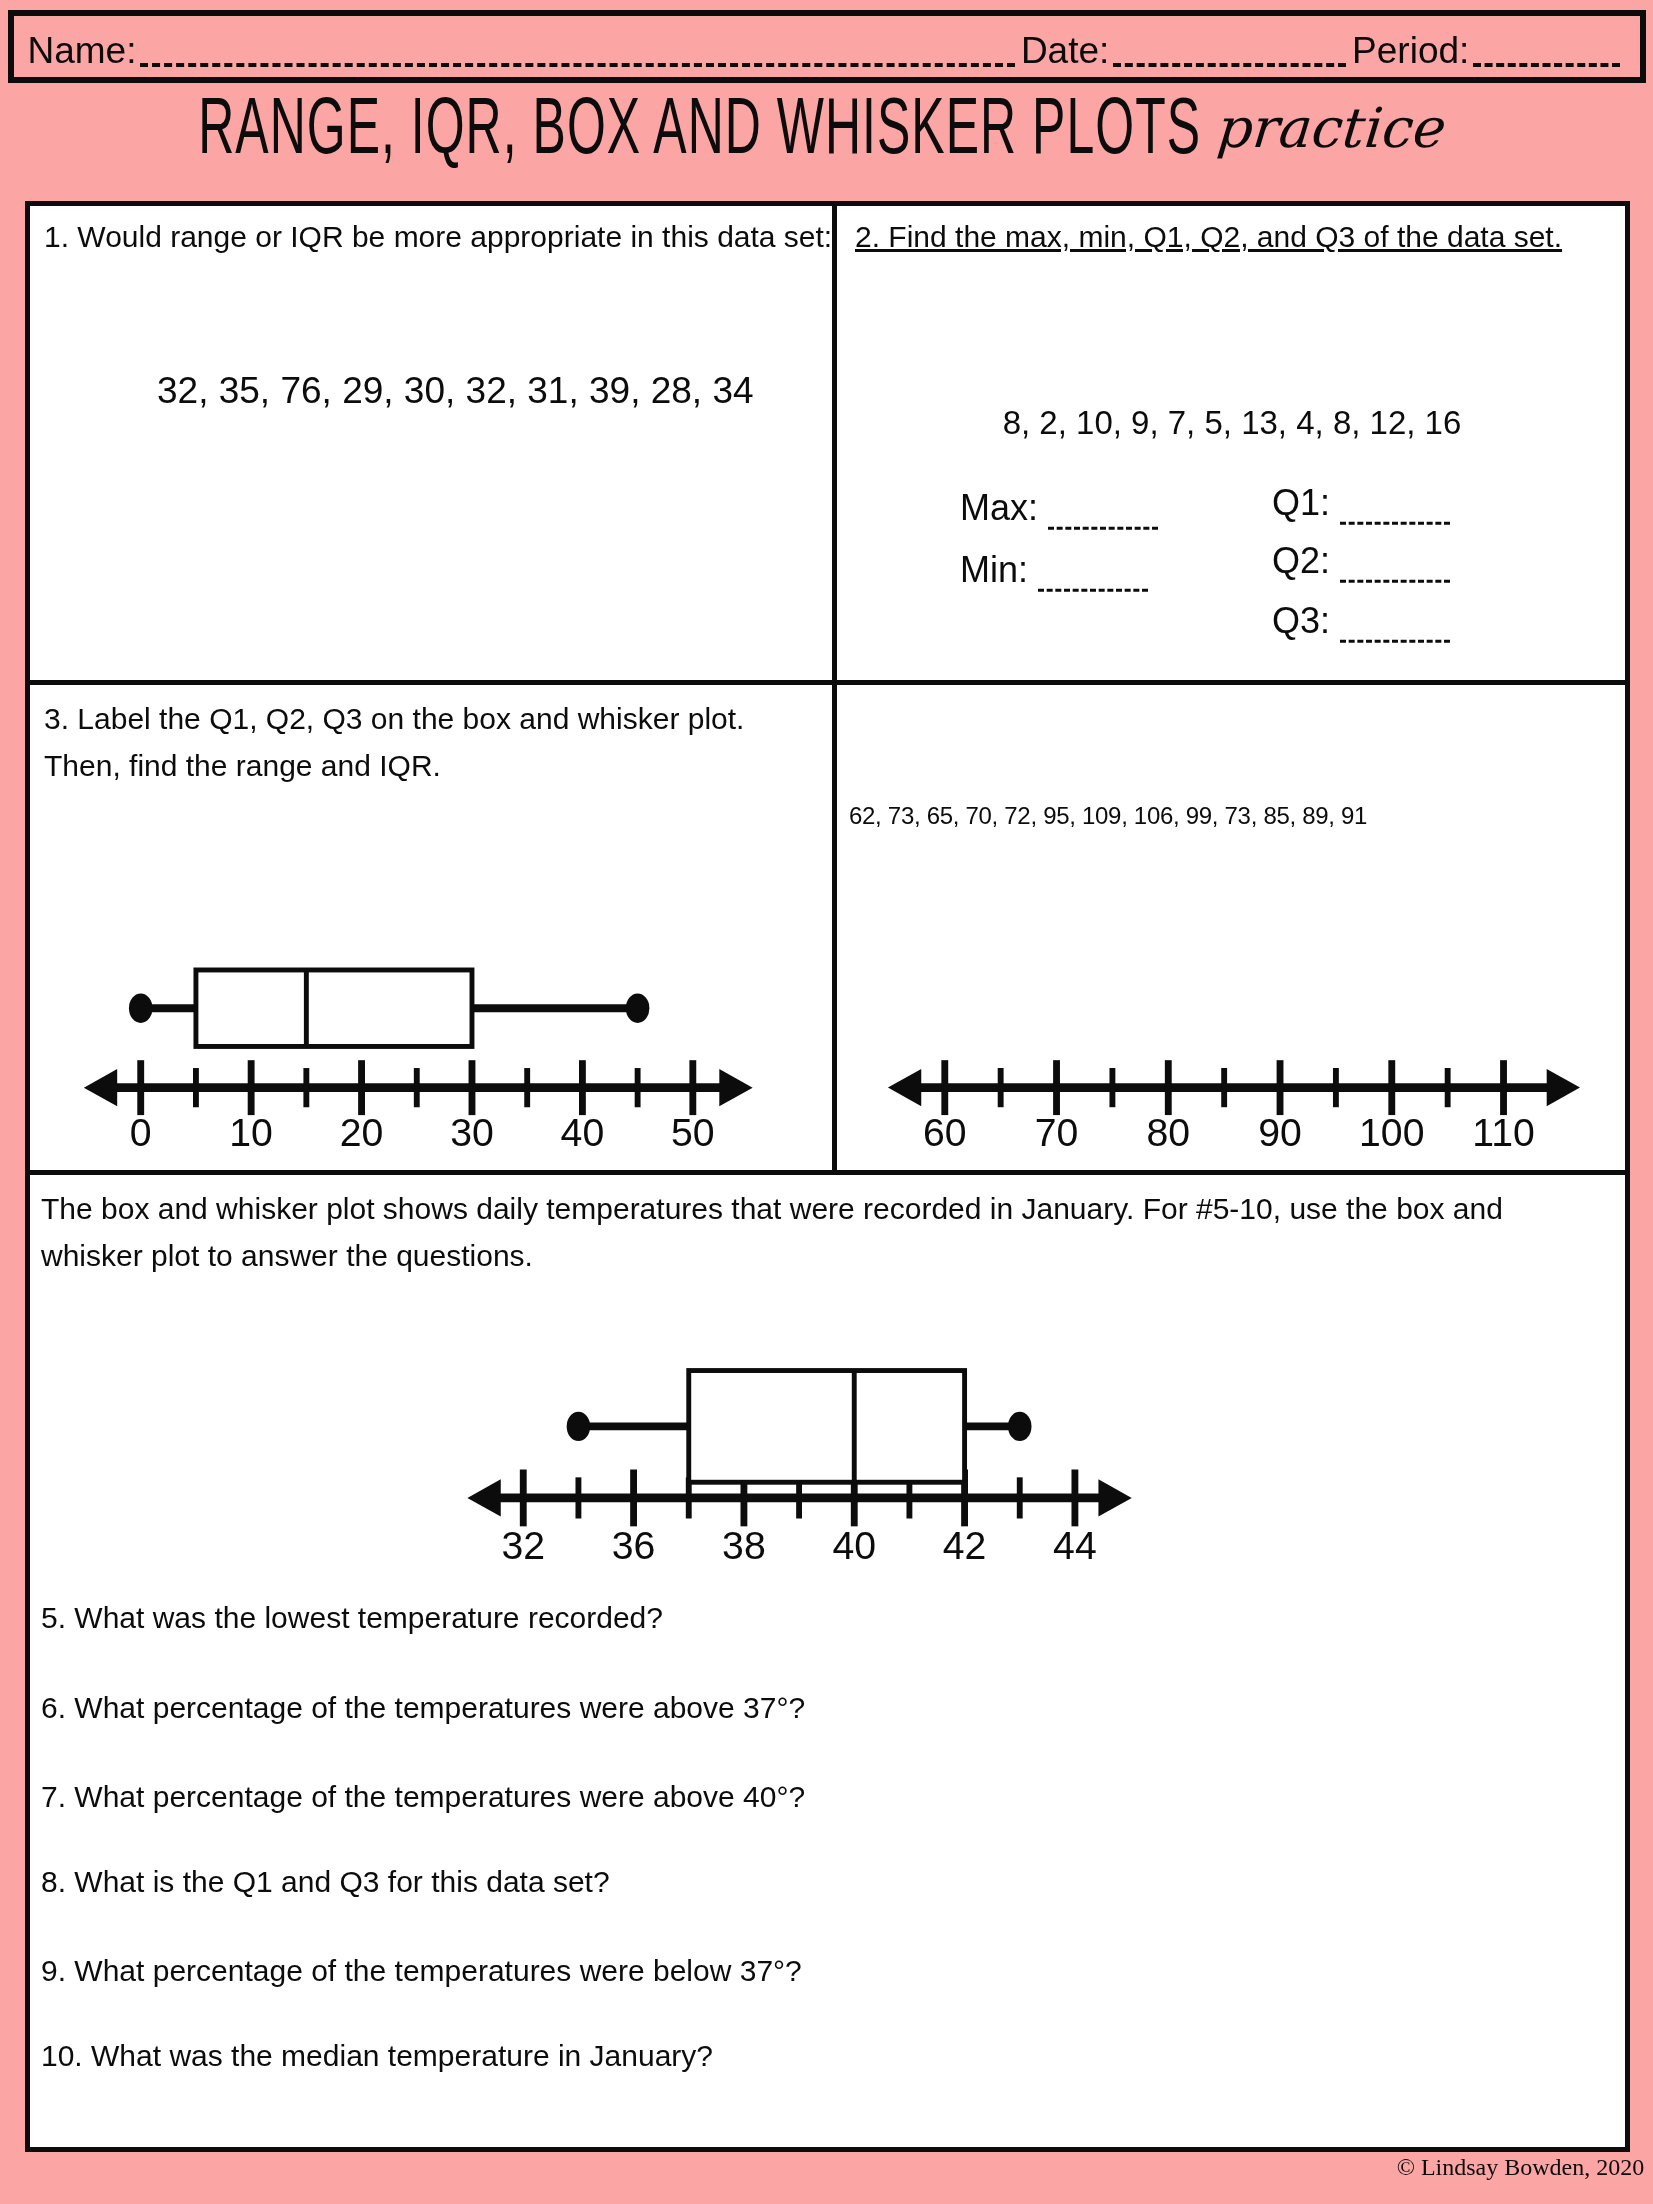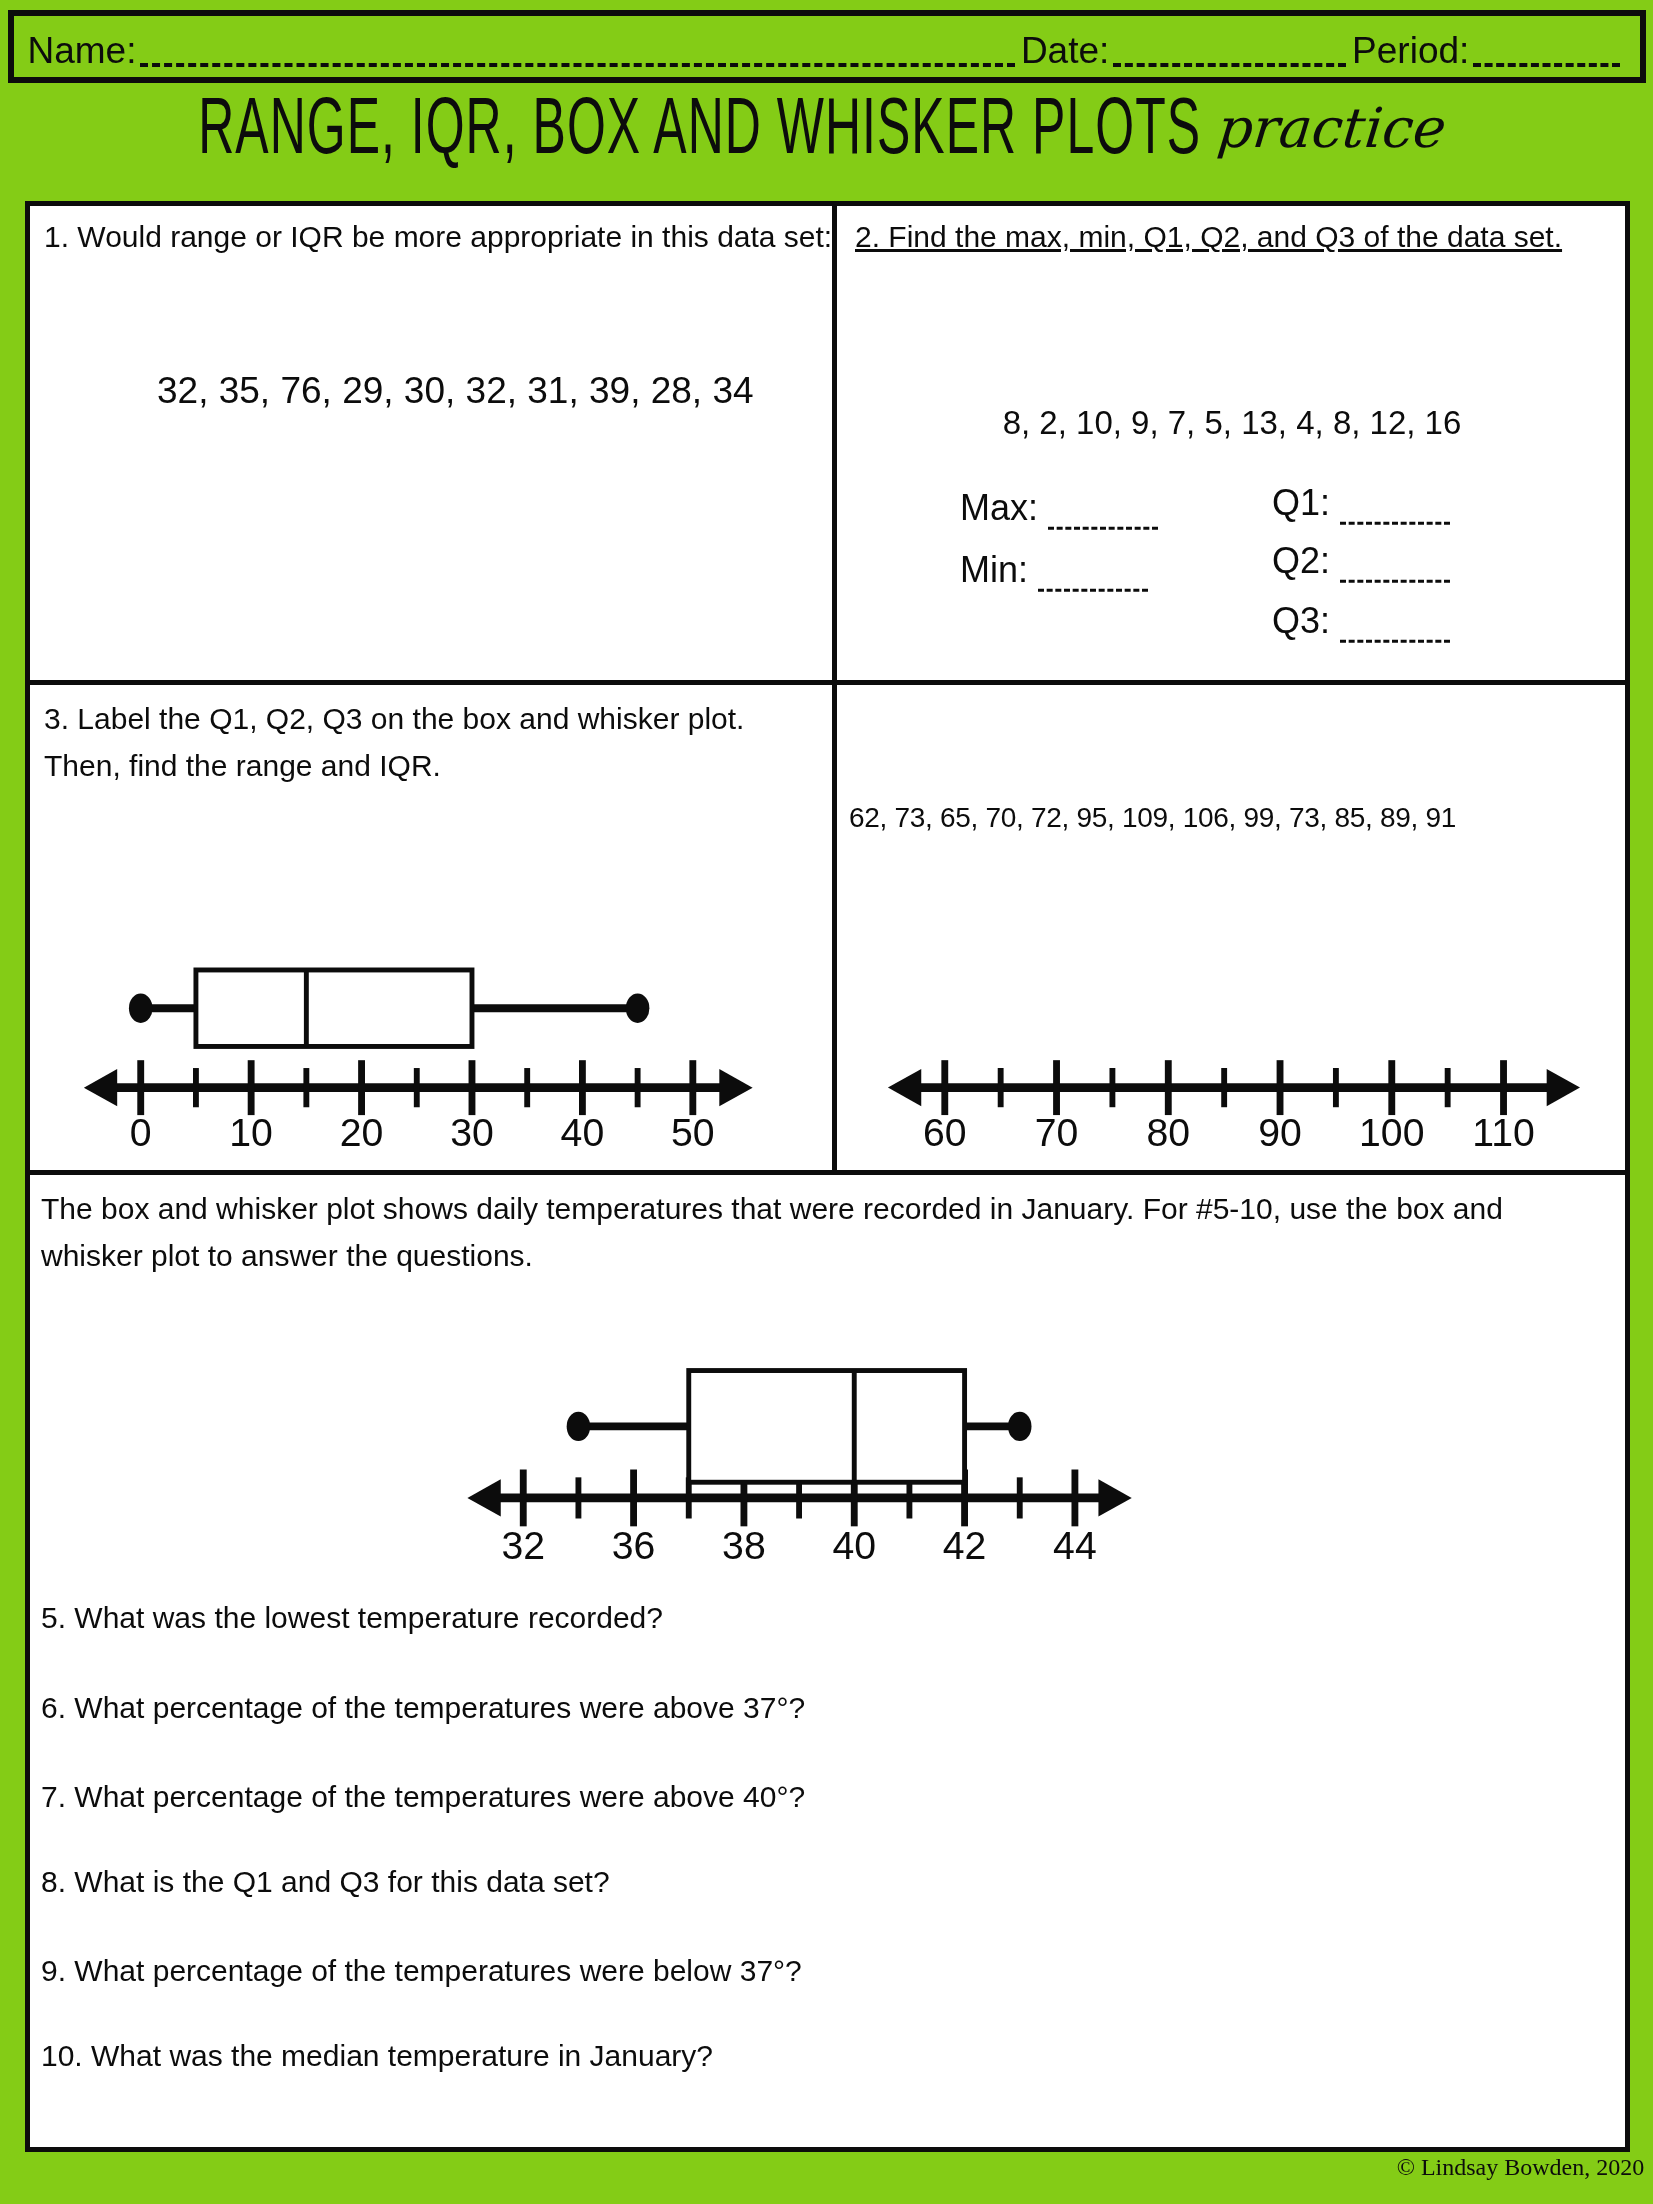--- a/index.html
+++ b/index.html
@@ -1,17 +1,17 @@
 <!DOCTYPE html>
 <html><head>
 <meta charset="utf-8">
 <style>
   html,body{margin:0;padding:0;background:#e8e8e8;}
   #page{
-    position:relative;width:1654px;height:2204px;background:#84cc16;
+    position:relative;width:1654px;height:2204px;background:#fca5a5;
     font-family:"Liberation Sans",sans-serif;color:#0c0c0c;overflow:hidden;
   }
   
   .headerbox{
     position:absolute;left:7.8px;top:9.8px;width:1638px;height:73px;
     border:6.9px solid #0c0c0c;box-sizing:border-box;
     display:flex;align-items:flex-end;padding:0 13.7px 7.8px 13.7px;font-size:37px;
   }
   .hlabel{white-space:nowrap;line-height:1;}
   .hblank{border-bottom:4.9px dashed #0c0c0c;height:9.8px;align-self:flex-end;margin:0 5.9px 2px 3.9px;}
@@ -37,21 +37,21 @@
   .hdiv2{left:24.5px;top:1170px;width:1605px;height:4.9px;}
   
   .tblock{position:absolute;font-size:30px;line-height:1.55;}
   .dataline{position:absolute;white-space:nowrap;}
   .p1-prompt{left:44px;top:214px;width:789px;}
   .p1-data{left:157px;top:370px;font-size:37px;}
   .p2-prompt{left:855px;top:214px;width:769px;text-decoration:underline;}
   .p2-data{left:835px;top:404px;width:794px;text-align:center;font-size:33px;}
   .p3-prompt{left:44px;top:696px;width:755px;}
   .p4-prompt{left:855px;top:696px;width:779px;}
-  .p4-data{left:849px;top:802px;font-size:28px;letter-spacing:-0.3px;}
+  .p4-data{left:849px;top:802px;font-size:24px;letter-spacing:-0.3px;}
   .intro{left:41px;top:1186px;width:1568px;}
   .question{position:absolute;left:41px;font-size:30px;white-space:nowrap;}
   .q5{top:1601px;}.q6{top:1691px;}.q7{top:1780px;}.q8{top:1865px;}
   .q9{top:1954px;}.q10{top:2039px;}
   
   .blankgroup{position:absolute;font-size:36px;white-space:nowrap;}
   .bg-max{left:960px;top:487px;}
   .bg-min{left:960px;top:549px;}
   .bg-q1{left:1272px;top:482px;}
   .bg-q2{left:1272px;top:540px;}

